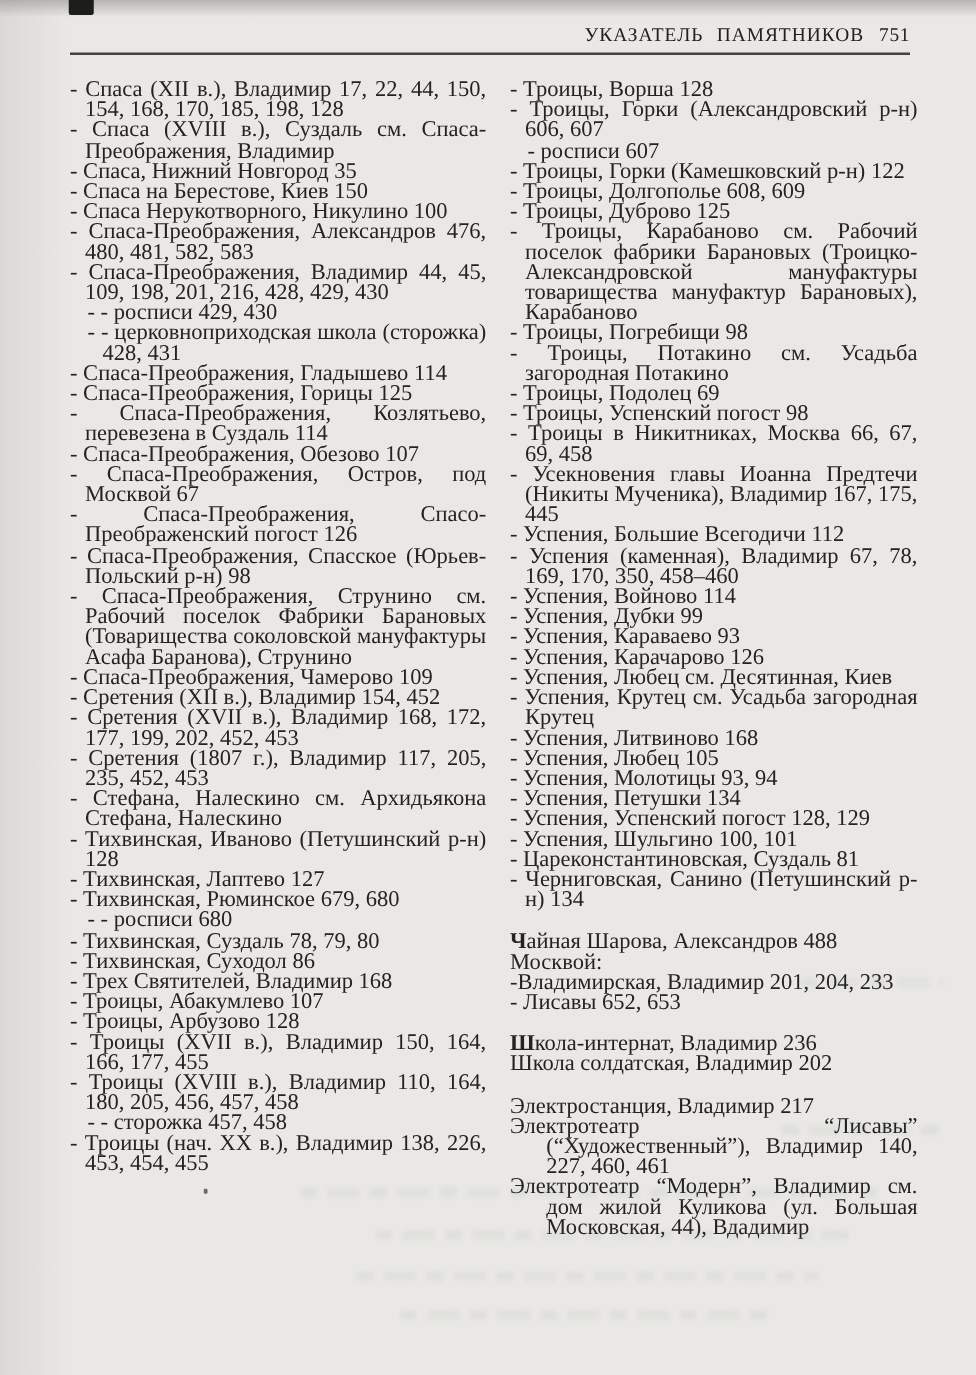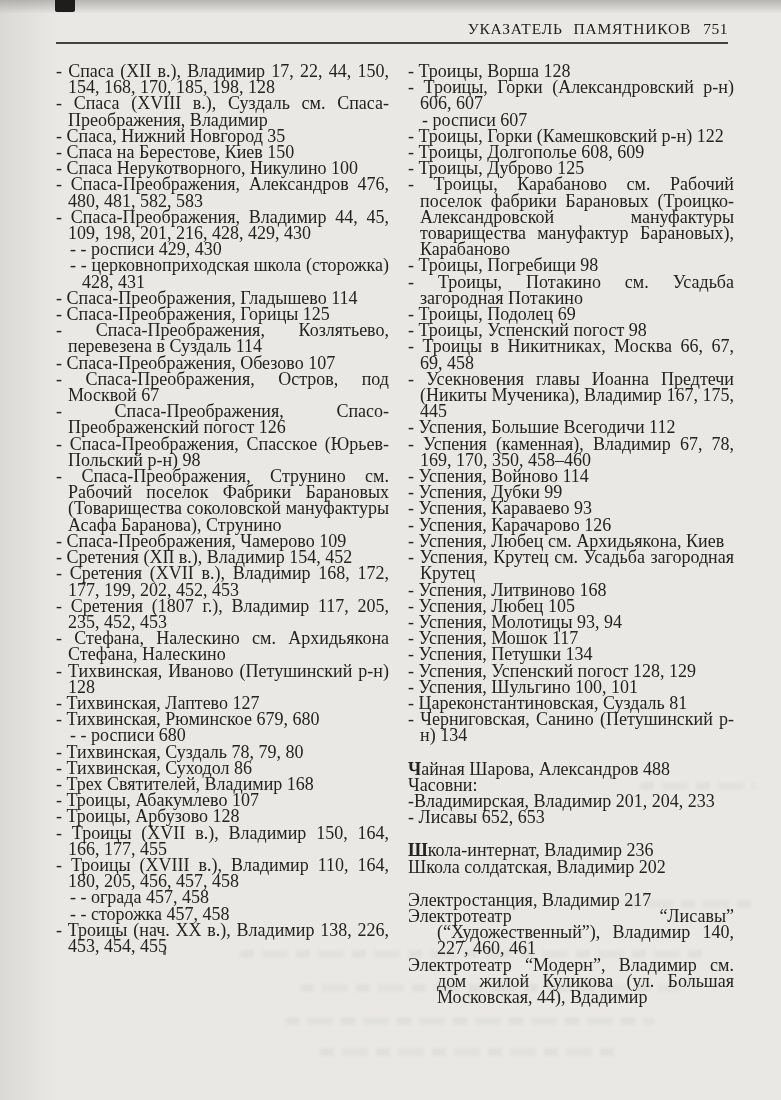--- a/index.html
+++ b/index.html
@@ -102,21 +102,20 @@
     <div class="entry e-main"><span>- Тихвинская, Лаптево </span><span class="it">127</span></div>
     <div class="entry e-main"><span>- Тихвинская, Рюминское </span><span class="it">679, 680</span></div>
     <div class="entry e-sub"><span>- - росписи </span><span class="it">680</span></div>
     <div class="entry e-main"><span>- Тихвинская, Суздаль 78, </span><span class="it">79</span><span>, 80</span></div>
     <div class="entry e-main"><span>- Тихвинская, Суходол </span><span class="it">86</span></div>
     <div class="entry e-main"><span>- Трех Святителей, Владимир 168</span></div>
     <div class="entry e-main"><span>- Троицы, Абакумлево 107</span></div>
     <div class="entry e-main"><span>- Троицы, Арбузово </span><span class="it">128</span></div>
     <div class="entry e-main"><span>- Троицы (XVII в.), Владимир 150, 164, 166, 177, 455</span></div>
     <div class="entry e-main"><span>- Троицы (XVIII в.), Владимир </span><span class="it">110</span><span>, 164, 180, 205, </span><span class="it">456</span><span>, 457, 458</span></div>
-    <div class="entry e-sub"><span>- - ограда </span><span class="it">457</span><span>, 458</span></div>
     <div class="entry e-sub"><span>- - сторожка </span><span class="it">457</span><span>, 458</span></div>
     <div class="entry e-main"><span>- Троицы (нач. XX в.), Владимир 138, </span><span class="it">226</span><span>, 453, </span><span class="it">454</span><span>, </span><span class="it">455</span></div>
   </div>
 <div class="col col-right">
     <div class="entry e-main"><span>- Троицы, Ворша 128</span></div>
     <div class="entry e-main"><span>- Троицы, Горки (Александровский р-н) </span><span class="it">606, 607</span></div>
     <div class="entry e-sub"><span>- росписи 607</span></div>
     <div class="entry e-main"><span>- Троицы, Горки (Камешковский р-н) 122</span></div>
     <div class="entry e-main"><span>- Троицы, Долгополье </span><span class="it">608, 609</span></div>
     <div class="entry e-main"><span>- Троицы, Дуброво 125</span></div>
@@ -126,33 +125,32 @@
     <div class="entry e-main"><span>- Троицы, Подолец </span><span class="it">69</span></div>
     <div class="entry e-main"><span>- Троицы, Успенский погост 98</span></div>
     <div class="entry e-main"><span>- Троицы в Никитниках, Москва 66, 67, 69, 458</span></div>
     <div class="entry e-main"><span>- Усекновения главы Иоанна Предтечи (Никиты Мученика), Владимир 167, 175, 445</span></div>
     <div class="entry e-main"><span>- Успения, Большие Всегодичи 112</span></div>
     <div class="entry e-main"><span>- Успения (каменная), Владимир 67, 78, 169, 170, 350, </span><span class="it">458–460</span></div>
     <div class="entry e-main"><span>- Успения, Войново </span><span class="it">114</span></div>
     <div class="entry e-main"><span>- Успения, Дубки 99</span></div>
     <div class="entry e-main"><span>- Успения, Караваево 93</span></div>
     <div class="entry e-main"><span>- Успения, Карачарово 126</span></div>
-    <div class="entry e-main"><span>- Успения, Любец </span><span class="it">см.</span><span> Архидьякона, Киев</span></div>
+    <div class="entry e-main"><span>- Успения, Любец </span><span class="it">см.</span><span> Десятинная, Киев</span></div>
     <div class="entry e-main"><span>- Успения, Крутец </span><span class="it">см.</span><span> Усадьба загородная Крутец</span></div>
     <div class="entry e-main"><span>- Успения, Литвиново 168</span></div>
     <div class="entry e-main"><span>- Успения, Любец 105</span></div>
     <div class="entry e-main"><span>- Успения, Молотицы 93, </span><span class="it">94</span></div>
-    <div class="entry e-main"><span>- Успения, Мошок 117</span></div>
     <div class="entry e-main"><span>- Успения, Петушки 134</span></div>
     <div class="entry e-main"><span>- Успения, Успенский погост 128, </span><span class="it">129</span></div>
     <div class="entry e-main"><span>- Успения, Шульгино 100, </span><span class="it">101</span></div>
     <div class="entry e-main"><span>- Цареконстантиновская, Суздаль </span><span class="it">81</span></div>
     <div class="entry e-main"><span>- Черниговская, Санино (Петушинский р-н) </span><span class="it">134</span></div>
     <div class="entry e-plain gap"><span class="bd">Ч</span><span>айная Шарова, Александров 488</span></div>
-    <div class="entry e-plain"><span>Часовни:</span></div>
+    <div class="entry e-plain"><span>Москвой:</span></div>
     <div class="entry e-plain"><span>-Владимирская, Владимир 201, </span><span class="it">204</span><span>, 233</span></div>
     <div class="entry e-plain"><span>- Лисавы </span><span class="it">652, 653</span></div>
     <div class="entry e-plain gap"><span class="bd">Ш</span><span>кола-интернат, Владимир 236</span></div>
     <div class="entry e-plain"><span>Школа солдатская, Владимир 202</span></div>
     <div class="entry e-plain gap"><span>Электростанция, Владимир 217</span></div>
     <div class="entry e-hang"><span>Электротеатр  “Лисавы”  (“Художественный”), Владимир </span><span class="it">140, 227, 460, 461</span></div>
     <div class="entry e-hang"><span>Электротеатр “Модерн”, Владимир </span><span class="it">см.</span><span> дом жилой Куликова (ул. Большая Московская, 44), Вда­димир</span></div>
   </div>
 
 <div class="bleed" style="left:640px;top:782px;width:115px;"></div>

